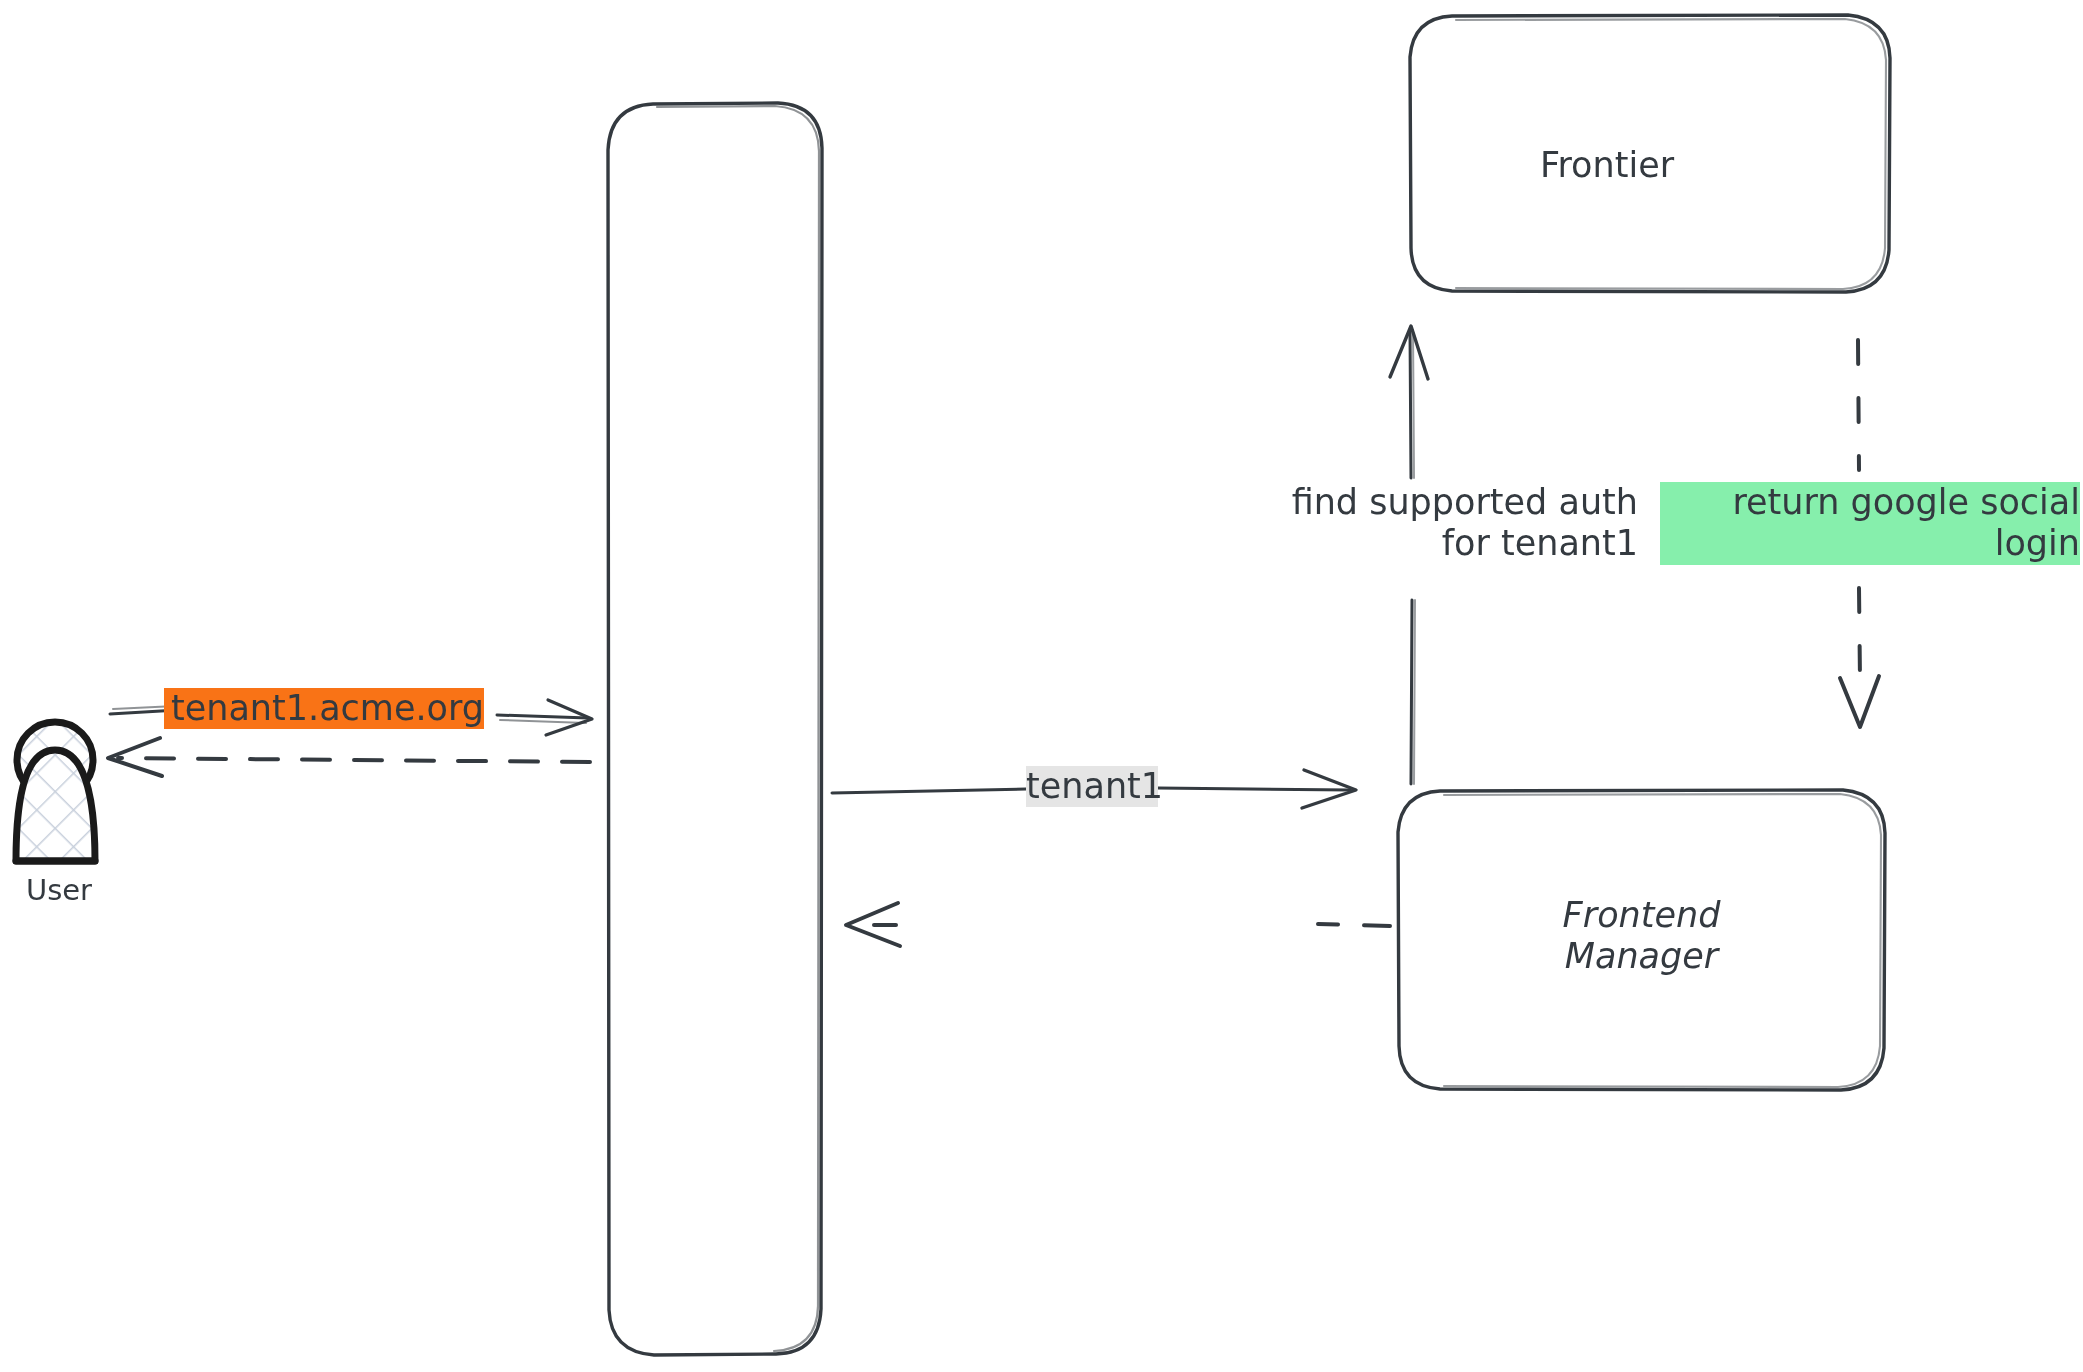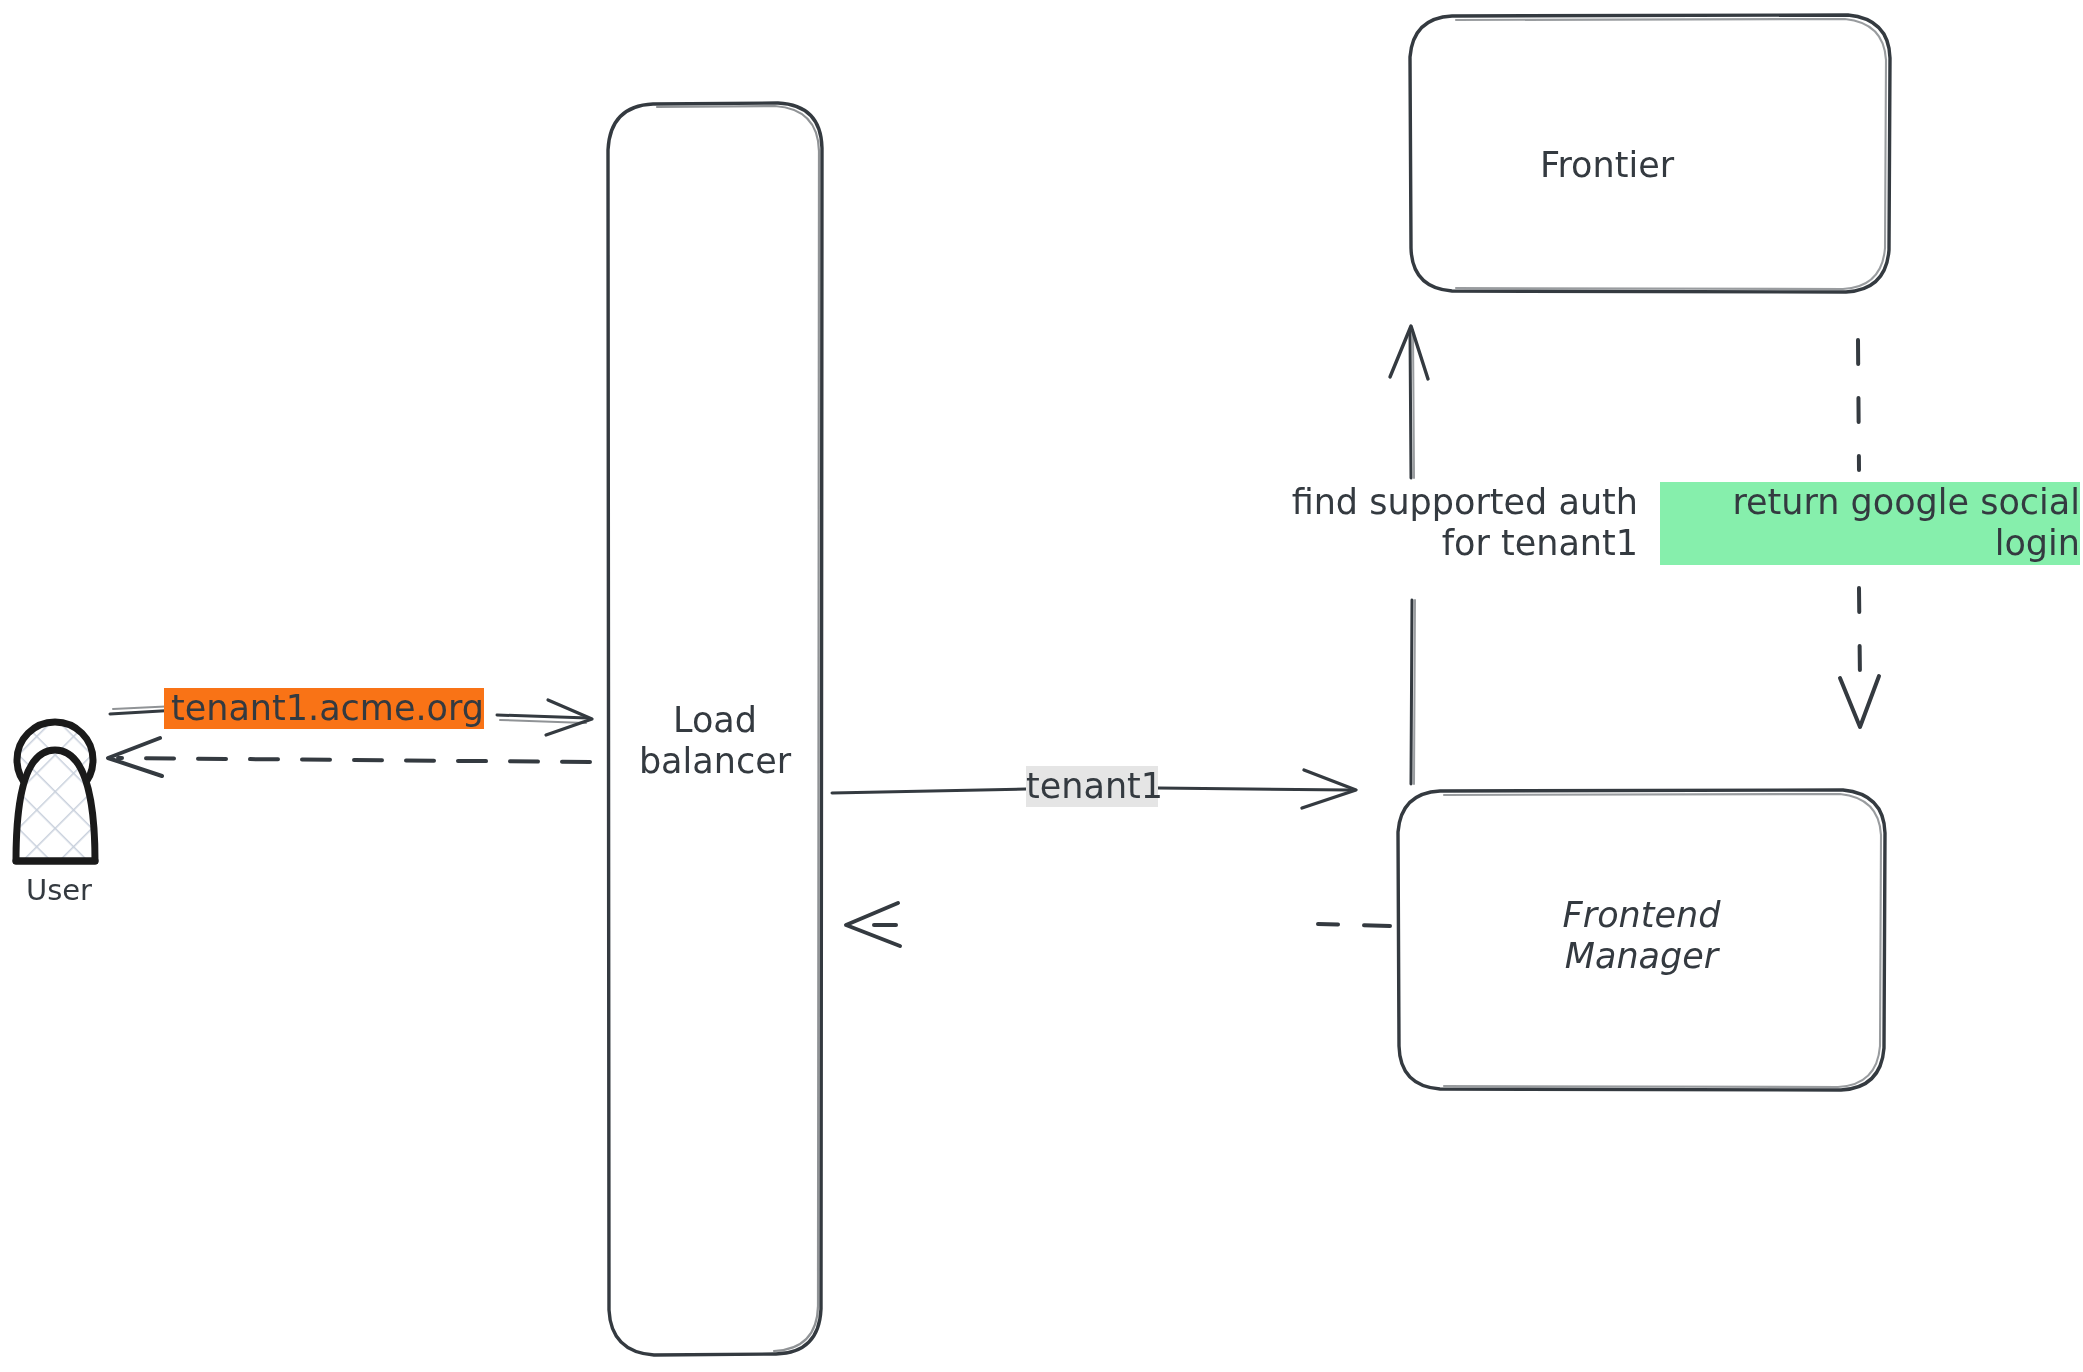--- a/index.html
+++ b/index.html
@@ -108,22 +108,20 @@
 
     <g>
       <path d="M1858 340 L1859 470" fill="none" stroke="#343a40" stroke-width="4" stroke-linecap="round" stroke-dasharray="24 34"></path>
       <path d="M1859 588 L1860 680" fill="none" stroke="#343a40" stroke-width="4" stroke-linecap="round" stroke-dasharray="24 34"></path>
       <path d="M1840 678 L1860 727 L1879 676" fill="none" stroke="#343a40" stroke-width="4" stroke-linecap="round" stroke-linejoin="round"></path>
     </g>
   </svg>
 
   <div class="actor-label" style="left:0px;top:873px;width:118px;">User</div>
 
-  <div class="node-label" style="left:608px;top:700px;width:214px;">Load
-balancer</div>
 
   <div class="node-label" style="left:1410px;top:145px;width:394px;">Frontier</div>
 
   <div class="node-label" style="left:1398px;top:895px;width:487px;font-style:italic;">Frontend
 Manager</div>
 
   <div class="edge-label" style="left:164px;top:688px;width:320px;background:#f97316;">tenant1.acme.org</div>
 
   <div class="edge-label" style="left:1026px;top:766px;width:132px;background:#e5e5e5;">tenant1</div>
 

